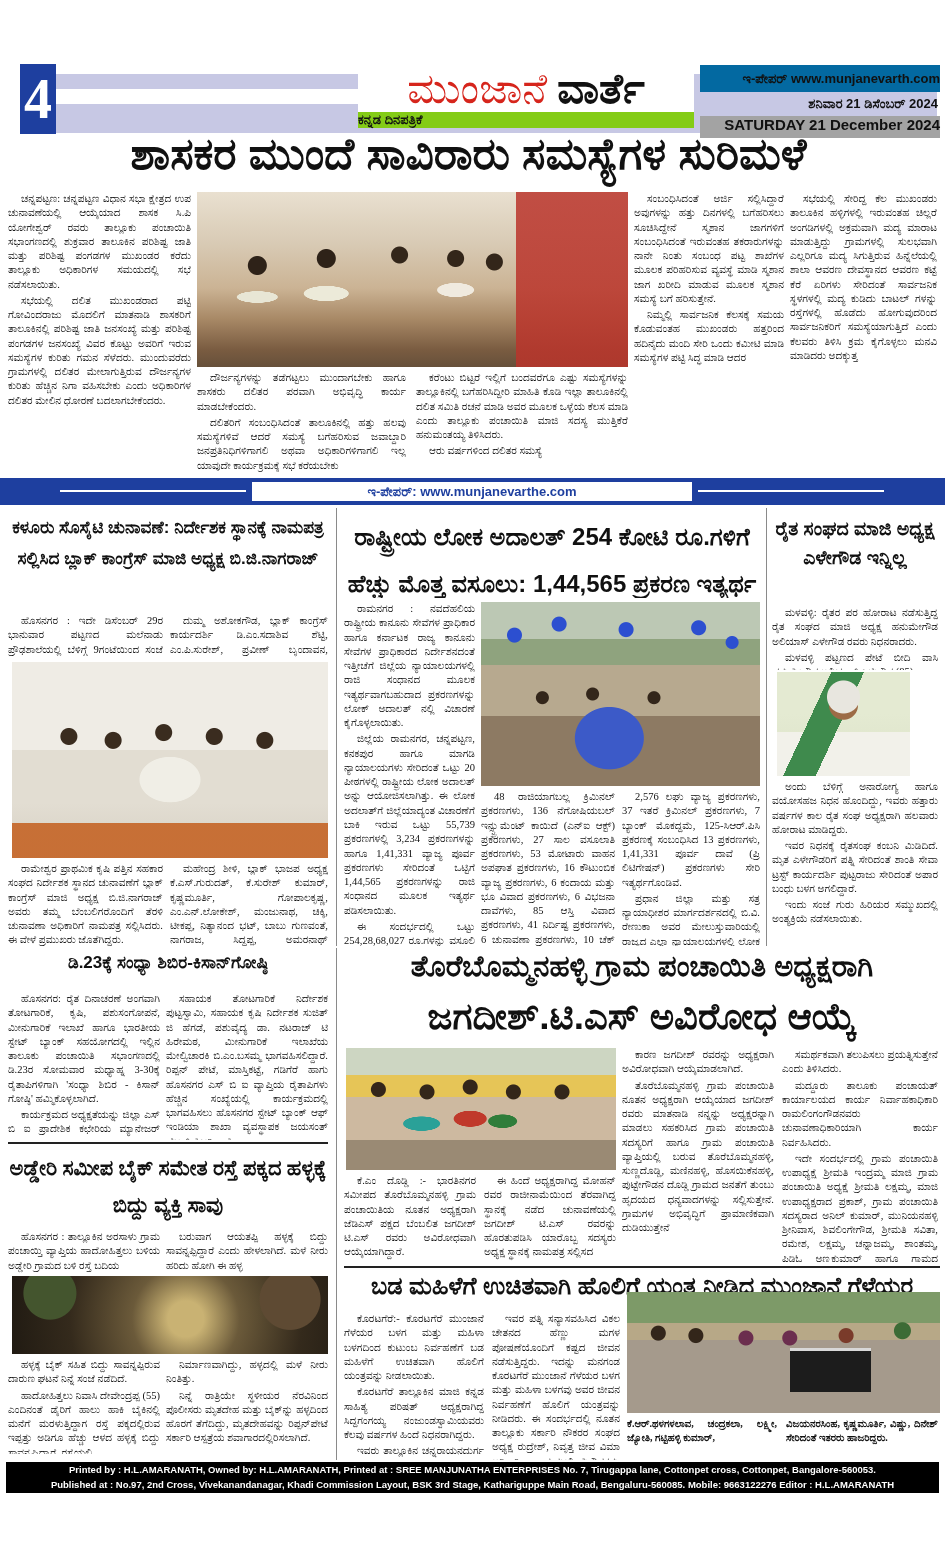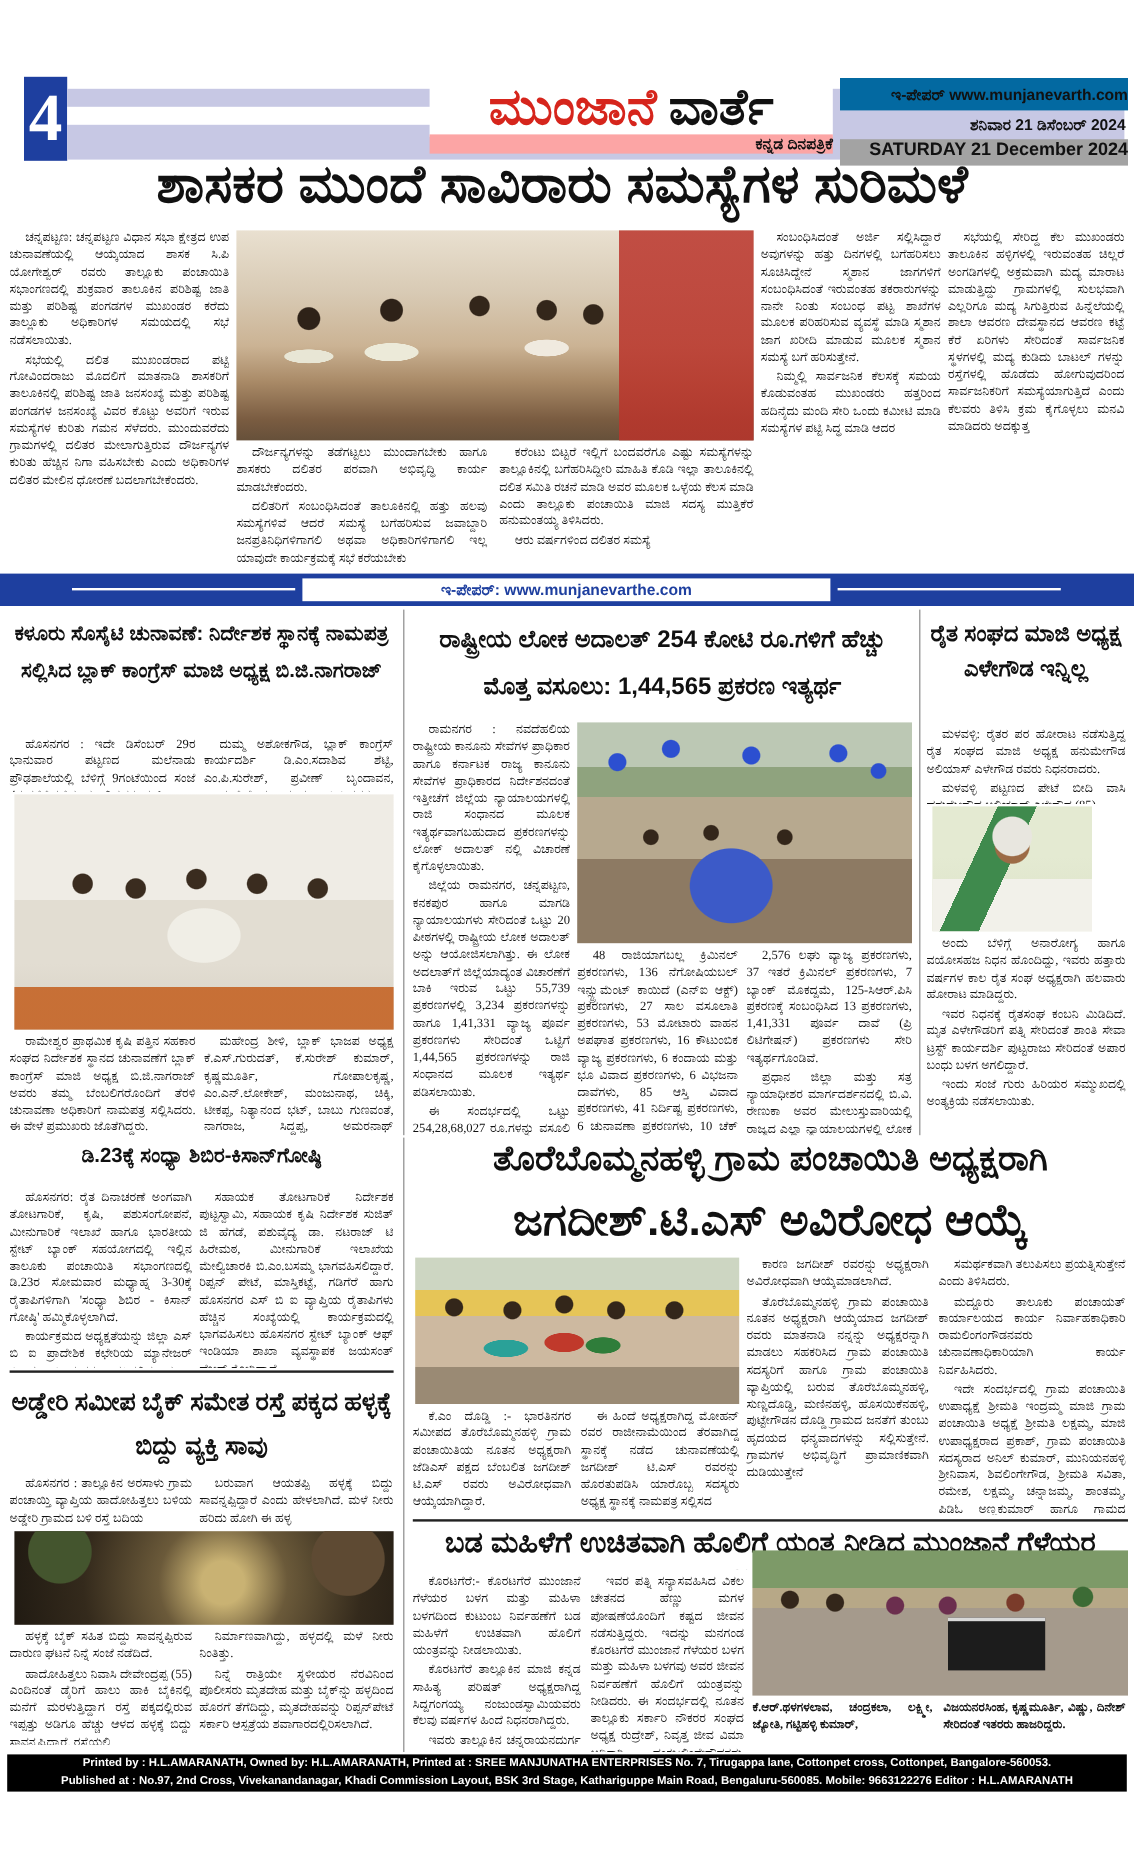--- a/index.html
+++ b/index.html
@@ -6,23 +6,23 @@
   .page{position:relative;width:945px;height:1557px;background:#fff;overflow:hidden;
         font-family:"Liberation Serif",serif;color:#111;}
   
   .pageno{position:absolute;left:20px;top:64px;width:36px;height:70px;background:#1e3f9f;
           color:#fff;font-family:"Liberation Serif",serif;font-weight:bold;font-size:56px;
           display:flex;align-items:center;justify-content:center;}
   .band{position:absolute;left:56px;top:74px;width:881px;height:59px;background:#c7c8e4;}
   .bandgap{position:absolute;left:56px;top:89px;width:310px;height:15px;background:#fff;}
   .titlebox{position:absolute;left:358px;top:64px;width:336px;height:50px;background:#fff;
             display:flex;align-items:center;justify-content:center;white-space:nowrap;}
-  .title-red{color:#d6251c;font-weight:bold;font-size:42px;font-family:"Liberation Sans",sans-serif;}
+  .title-red{color:#d6251c;font-weight:normal;font-size:42px;font-family:"Liberation Sans",sans-serif;}
   .title-black{color:#111;font-weight:bold;font-size:42px;font-family:"Liberation Sans",sans-serif;margin-left:10px;}
-  .subtitle{position:absolute;left:358px;top:112px;width:336px;text-align:right;background:#fca5a5;
+  .subtitle{position:absolute;left:358px;top:112px;width:336px;text-align:left;background:#84cc16;
             font-weight:bold;font-size:13px;font-family:"Liberation Sans",sans-serif;}
   .epaperbox{position:absolute;left:700px;top:65px;width:240px;height:27px;background:#0369a1;
              display:flex;align-items:center;justify-content:flex-end;font-weight:bold;
              font-family:"Liberation Sans",sans-serif;font-size:13px;}
   .kdate{position:absolute;left:700px;top:96px;width:238px;text-align:right;font-weight:bold;
          font-size:13px;font-family:"Liberation Sans",sans-serif;}
   .edate{position:absolute;left:700px;top:116px;width:240px;height:22px;background:#a3a3a3;text-align:right;
          font-weight:bold;font-size:15px;font-family:"Liberation Sans",sans-serif;}
   
   .h-main{position:absolute;left:4px;top:128px;width:929px;text-align:center;
@@ -165,21 +165,21 @@
       <p>ದುಮ್ಮ ಅಶೋಕಗೌಡ, ಬ್ಲಾಕ್ ಕಾಂಗ್ರೆಸ್ ಕಾರ್ಯದರ್ಶಿ ಡಿ.ಎಂ.ಸದಾಶಿವ ಶೆಟ್ಟಿ, ಎಂ.ಪಿ.ಸುರೇಶ್, ಪ್ರವೀಣ್ ಬೃಂದಾವನ, ಎಂ.ಗುಡ್ಡೇಕೊಪ್ಪ ಗ್ರಾಮ ಪಂಚಾಯಿತಿ ಸದಸ್ಯ</p>
     </div>
   <div class="ph ph-kalluru" style="left:12px;top:662px;width:316px;height:196px;"></div>
   <div class="col" style="left:8px;top:862px;width:155px;height:84px;">
       <p>ರಾಮೇಶ್ವರ ಪ್ರಾಥಮಿಕ ಕೃಷಿ ಪತ್ತಿನ ಸಹಕಾರ ಸಂಘದ ನಿರ್ದೇಶಕ ಸ್ಥಾನದ ಚುನಾವಣೆಗೆ ಬ್ಲಾಕ್ ಕಾಂಗ್ರೆಸ್ ಮಾಜಿ ಅಧ್ಯಕ್ಷ ಬಿ.ಜಿ.ನಾಗರಾಜ್ ಅವರು ತಮ್ಮ ಬೆಂಬಲಿಗರೊಂದಿಗೆ ತೆರಳಿ ಚುನಾವಣಾ ಅಧಿಕಾರಿಗೆ ನಾಮಪತ್ರ ಸಲ್ಲಿಸಿದರು. ಈ ವೇಳೆ ಪ್ರಮುಖರು ಜೊತೆಗಿದ್ದರು.</p>
     </div>
   <div class="col" style="left:170px;top:862px;width:158px;height:84px;">
       <p>ಮಹೇಂದ್ರ ಶೀಳಿ, ಬ್ಲಾಕ್ ಭಾಜಪ ಅಧ್ಯಕ್ಷ ಕೆ.ಎಸ್.ಗುರುದತ್, ಕೆ.ಸುರೇಶ್ ಕುಮಾರ್, ಕೃಷ್ಣಮೂರ್ತಿ, ಗೋಪಾಲಕೃಷ್ಣ, ಎಂ.ಎನ್.ಲೋಕೇಶ್, ಮಂಜುನಾಥ, ಚಿಕ್ಕಿ, ಟೀಕಪ್ಪ, ನಿತ್ಯಾನಂದ ಭಟ್, ಬಾಬು ಗುಣವಂತೆ, ನಾಗರಾಜ, ಸಿದ್ದಪ್ಪ, ಅಮರನಾಥ್ ಮೊದಲಾದವರು ಸಂಗಡಿಗರಾಗಿ ಉಪಸ್ಥಿತರಿದ್ದರು.</p>
     </div>
 
-  <div class="hl" style="left:344px;top:514px;width:416px;height:84px;font-size:20px;line-height:1.95;">ರಾಷ್ಟ್ರೀಯ ಲೋಕ ಅದಾಲತ್ 254 ಕೋಟಿ ರೂ.ಗಳಿಗೆ ಹೆಚ್ಚು ಮೊತ್ತ ವಸೂಲು: 1,44,565 ಪ್ರಕರಣ ಇತ್ಯರ್ಥ</div>
+  <div class="hl" style="left:344px;top:514px;width:416px;height:84px;font-size:24px;line-height:1.95;">ರಾಷ್ಟ್ರೀಯ ಲೋಕ ಅದಾಲತ್ 254 ಕೋಟಿ ರೂ.ಗಳಿಗೆ ಹೆಚ್ಚು ಮೊತ್ತ ವಸೂಲು: 1,44,565 ಪ್ರಕರಣ ಇತ್ಯರ್ಥ</div>
   <div class="col" style="left:344px;top:602px;width:131px;height:344px;">
       <p>ರಾಮನಗರ : ನವದೆಹಲಿಯ ರಾಷ್ಟ್ರೀಯ ಕಾನೂನು ಸೇವೆಗಳ ಪ್ರಾಧಿಕಾರ ಹಾಗೂ ಕರ್ನಾಟಕ ರಾಜ್ಯ ಕಾನೂನು ಸೇವೆಗಳ ಪ್ರಾಧಿಕಾರದ ನಿರ್ದೇಶನದಂತೆ ಇತ್ತೀಚೆಗೆ ಜಿಲ್ಲೆಯ ನ್ಯಾಯಾಲಯಗಳಲ್ಲಿ ರಾಜಿ ಸಂಧಾನದ ಮೂಲಕ ಇತ್ಯರ್ಥವಾಗಬಹುದಾದ ಪ್ರಕರಣಗಳನ್ನು ಲೋಕ್ ಅದಾಲತ್ ನಲ್ಲಿ ವಿಚಾರಣೆ ಕೈಗೊಳ್ಳಲಾಯಿತು.</p>
       <p>ಜಿಲ್ಲೆಯ ರಾಮನಗರ, ಚನ್ನಪಟ್ಟಣ, ಕನಕಪುರ ಹಾಗೂ ಮಾಗಡಿ ನ್ಯಾಯಾಲಯಗಳು ಸೇರಿದಂತೆ ಒಟ್ಟು 20 ಪೀಠಗಳಲ್ಲಿ ರಾಷ್ಟ್ರೀಯ ಲೋಕ ಅದಾಲತ್ ಅನ್ನು ಆಯೋಜಿಸಲಾಗಿತ್ತು. ಈ ಲೋಕ ಅದಲಾತ್‌ಗೆ ಜಿಲ್ಲೆಯಾದ್ಯಂತ ವಿಚಾರಣೆಗೆ ಬಾಕಿ ಇರುವ ಒಟ್ಟು 55,739 ಪ್ರಕರಣಗಳಲ್ಲಿ 3,234 ಪ್ರಕರಣಗಳನ್ನು ಹಾಗೂ 1,41,331 ವ್ಯಾಜ್ಯ ಪೂರ್ವ ಪ್ರಕರಣಗಳು ಸೇರಿದಂತೆ ಒಟ್ಟಿಗೆ 1,44,565 ಪ್ರಕರಣಗಳನ್ನು ರಾಜಿ ಸಂಧಾನದ ಮೂಲಕ ಇತ್ಯರ್ಥ ಪಡಿಸಲಾಯಿತು.</p>
       <p>ಈ ಸಂದರ್ಭದಲ್ಲಿ ಒಟ್ಟು 254,28,68,027 ರೂ.ಗಳನ್ನು ವಸೂಲಿ ಮಾಡಿಕೊಳ್ಳಲಾಯಿತು.</p>
     </div>
   <div class="ph ph-adalat" style="left:481px;top:602px;width:279px;height:184px;"></div>
   <div class="col" style="left:481px;top:790px;width:134px;height:156px;">
       <p>48 ರಾಜಿಯಾಗಬಲ್ಲ ಕ್ರಿಮಿನಲ್ ಪ್ರಕರಣಗಳು, 136 ನೆಗೋಷಿಯಬಲ್ ಇನ್ಸ್ಟ್ರುಮೆಂಟ್ ಕಾಯಿದೆ (ಎನ್‌ಐ ಆಕ್ಟ್) ಪ್ರಕರಣಗಳು, 27 ಸಾಲ ವಸೂಲಾತಿ ಪ್ರಕರಣಗಳು, 53 ಮೋಟಾರು ವಾಹನ ಅಪಘಾತ ಪ್ರಕರಣಗಳು, 16 ಕೌಟುಂಬಿಕ ವ್ಯಾಜ್ಯ ಪ್ರಕರಣಗಳು, 6 ಕಂದಾಯ ಮತ್ತು ಭೂ ವಿವಾದ ಪ್ರಕರಣಗಳು, 6 ವಿಭಜನಾ ದಾವೆಗಳು, 85 ಆಸ್ತಿ ವಿವಾದ ಪ್ರಕರಣಗಳು, 41 ನಿರ್ದಿಷ್ಟ ಪ್ರಕರಣಗಳು, 6 ಚುನಾವಣಾ ಪ್ರಕರಣಗಳು, 10 ಚೆಕ್ ಪ್ರಕರಣಗಳು, 12 ಎಂಎಸಿಟಿ ಪ್ರಕರಣಗಳು, 37 ವಿದ್ಯುತ್ ಹಾಗೂ ನೀರಿನ ಪ್ರಕರಣಗಳು, 73 ಇತರ ಹಾಗೂ ಮದುವೆ ಪ್ರಕರಣಗಳನ್ನು ಇತ್ಯರ್ಥಪಡಿಸಿ ತೀರಿಸಲಾಯಿತು.</p>
     </div>
   <div class="col" style="left:622px;top:790px;width:138px;height:156px;">

